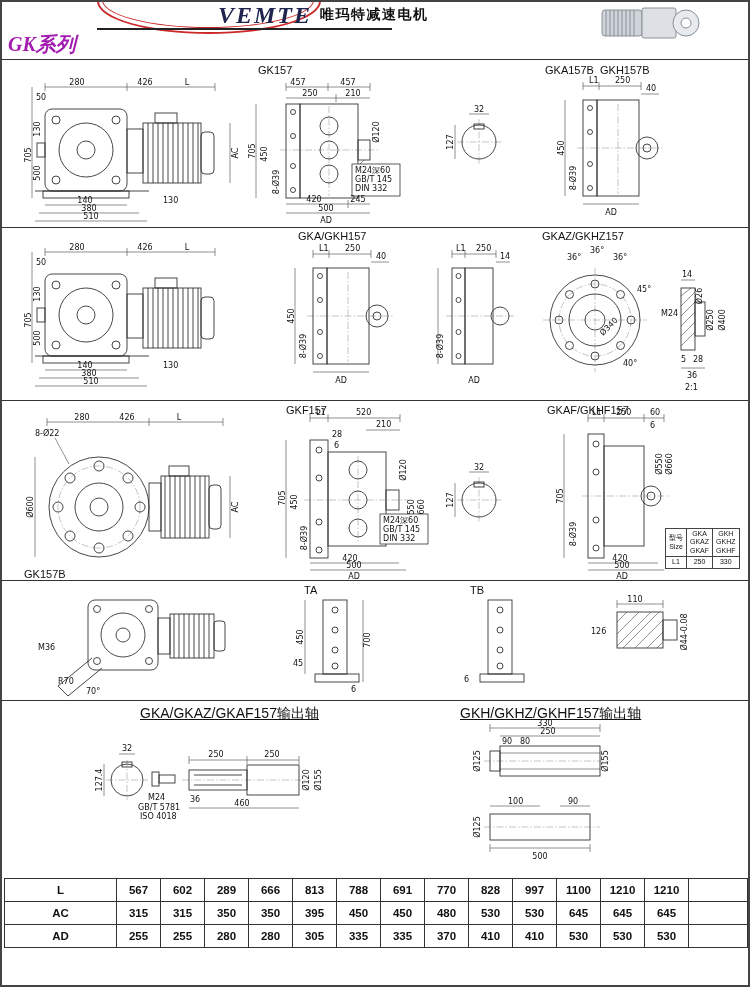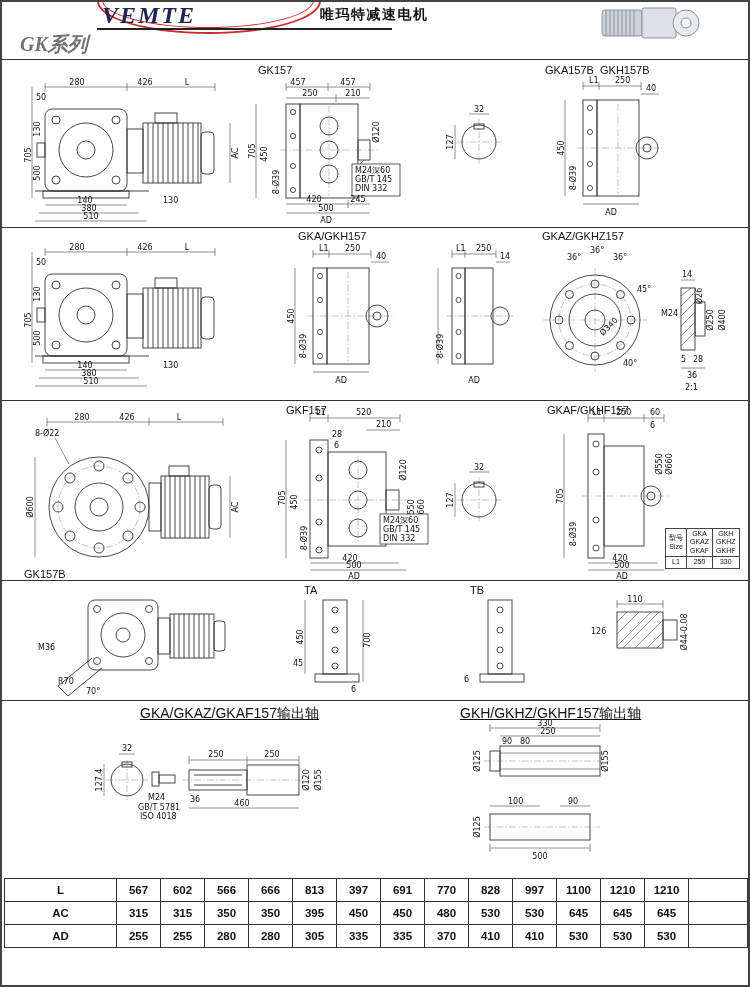--- a/index.html
+++ b/index.html
@@ -13,28 +13,28 @@
   .p text{font-family:"DejaVu Sans",sans-serif;font-size:8px;fill:#111;}
   .t7{font-size:7px;} .t65{font-size:6.5px;}
   .ln{stroke:#333;stroke-width:0.9;fill:none;}
   .dim{stroke:#333;stroke-width:0.55;fill:none;}
   .cl{stroke:#888;stroke-width:0.5;stroke-dasharray:7 2 1.5 2;fill:none;}
   
   .oval-outer{position:absolute;left:95px;top:-34px;width:220px;height:62px;
               border:2.5px solid #cc2a2a;border-radius:50%;}
   .oval-inner{position:absolute;left:100px;top:-30px;width:210px;height:54px;
               border:1px solid #cc2a2a;border-radius:50%;}
-  .brand{position:absolute;left:100px;top:0px;width:210px;text-align:left;
+  .brand{position:absolute;left:100px;top:0px;width:210px;text-align:right;
          font-family:"Liberation Serif",serif;font-style:italic;font-weight:bold;
          font-size:24px;letter-spacing:2px;color:#20254f;}
   .brand-cn{position:absolute;left:318px;top:4px;font-size:14px;font-weight:bold;
             letter-spacing:1.5px;color:#111;}
   .brand-underline{position:absolute;left:95px;top:26px;width:295px;height:2px;background:#222;}
   .series{position:absolute;left:6px;top:29px;font-family:"Liberation Serif",serif;
-          font-style:italic;font-weight:bold;font-size:20px;color:#737373;margin-left:12px;}
+          font-style:italic;font-weight:bold;font-size:20px;color:#a21caf;}
   
   .mini{position:absolute;left:663px;top:526px;border-collapse:collapse;
         font-size:7px;line-height:1.2;background:#fff;}
   .mini td{border:1px solid #444;padding:1px 3px;text-align:center;}
   
   .motor{position:absolute;left:2px;top:876px;width:744px;border-collapse:collapse;
          table-layout:fixed;font-size:11.5px;font-weight:bold;background:#fff;}
   .motor td{border:1px solid #333;text-align:center;padding:2px 0;overflow:hidden;}
   .motor tr.head td{height:32px;}
   .motor tr.data td{height:18px;}
@@ -698,24 +698,24 @@
         <col style="width:44px">
         <col style="width:44px">
       <col style="width:44px">
         <col>
     </colgroup>
     <tbody>
     <tr class="data">
       <td>L</td>
       <td>567</td>
       <td>602</td>
-      <td>566</td>
+      <td>289</td>
       <td>666</td>
       <td>813</td>
-      <td>397</td>
+      <td>788</td>
       <td>691</td>
       <td>770</td>
       <td>828</td>
       <td>997</td>
       <td>1100</td>
       <td>1210</td>
       <td>1210</td>
       <td></td>
     </tr>
     <tr class="data">

